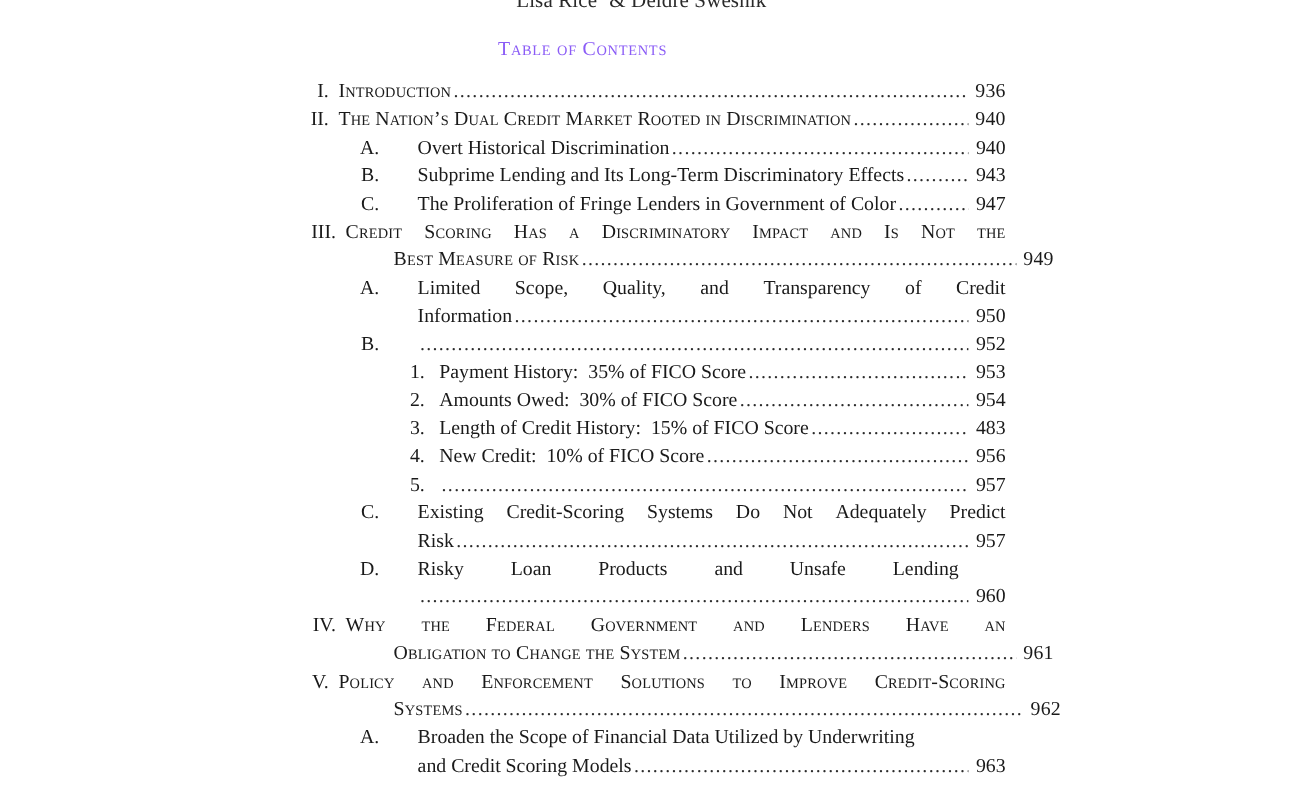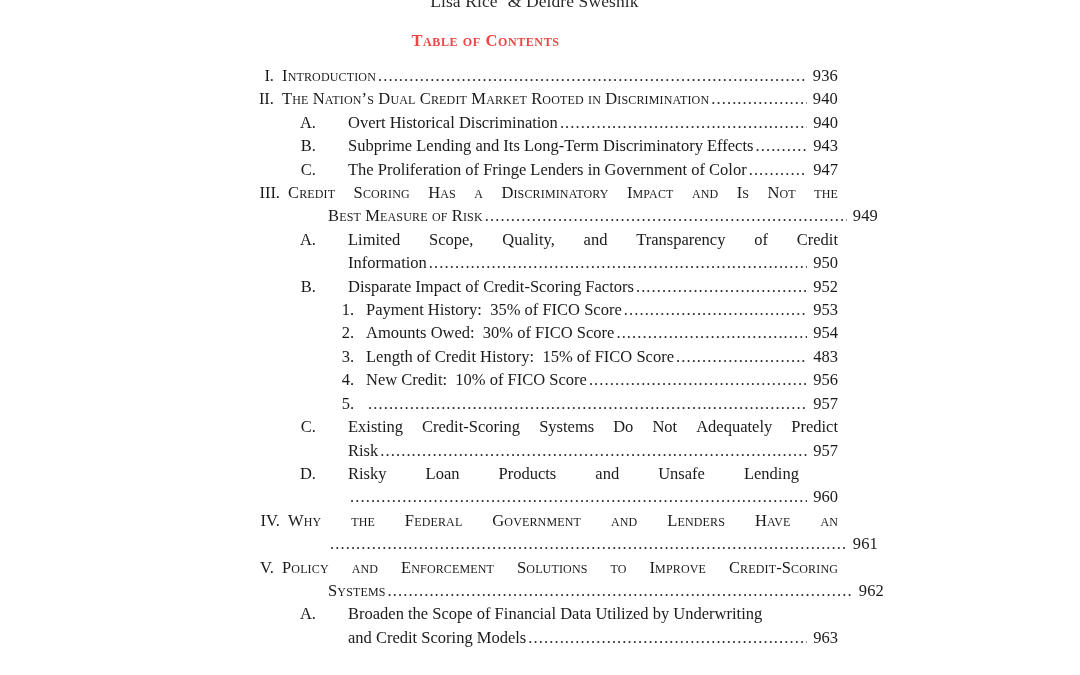--- a/index.html
+++ b/index.html
@@ -42,22 +42,21 @@
   
   .toc-heading {
     position: absolute;
     top: 31px;
     left: 0;
     width: 971px;
     text-align: center;
     font-size: 16.5px;
     font-variant: small-caps;
     letter-spacing: 0.6px;
-    color: #ef4444;
-    font-weight: bold;
+    color: #8b5cf6;
   }
 
   
   .toc {
     position: absolute;
     top: 64px;
     left: 238px;
     width: 600px;
   }
 
@@ -253,21 +252,20 @@
             <span class="t">Information</span>
             <span class="leader">...................................................................................................................................................</span>
             <span class="pg">950</span>
           </div>
         </span>
       </div>
       <div class="entry lvl2">
         <span class="lbl">B.</span>
         <span class="txt">
           <div class="line">
-            <span class="t">Disparate Impact of Credit-Scoring Factors</span>
             <span class="leader">...................................................................................................................................................</span>
             <span class="pg">952</span>
           </div>
         </span>
       </div>
       <div class="entry lvl3">
         <span class="lbl">1.</span>
         <span class="txt">
           <div class="line">
             <span class="t">Payment History:  35% of FICO Score</span>
@@ -377,20 +375,21 @@
             <span class="sp"></span>
             <span class="w">and</span>
             <span class="sp"></span>
             <span class="w">Lenders</span>
             <span class="sp"></span>
             <span class="w">Have</span>
             <span class="sp"></span>
             <span class="w">an</span>
           </div>
           <div class="line cont">
+            <span class="t">Obligation to Change the System</span>
             <span class="leader">...................................................................................................................................................</span>
             <span class="pg">961</span>
           </div>
         </span>
       </div>
       <div class="entry lvl1">
         <span class="lbl">V.</span>
         <span class="txt">
           <div class="jline">
             <span class="w">Policy</span>

